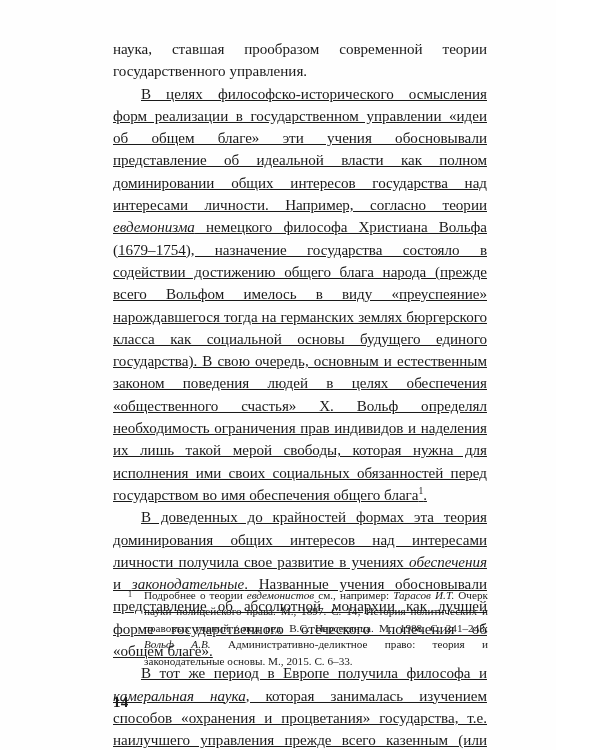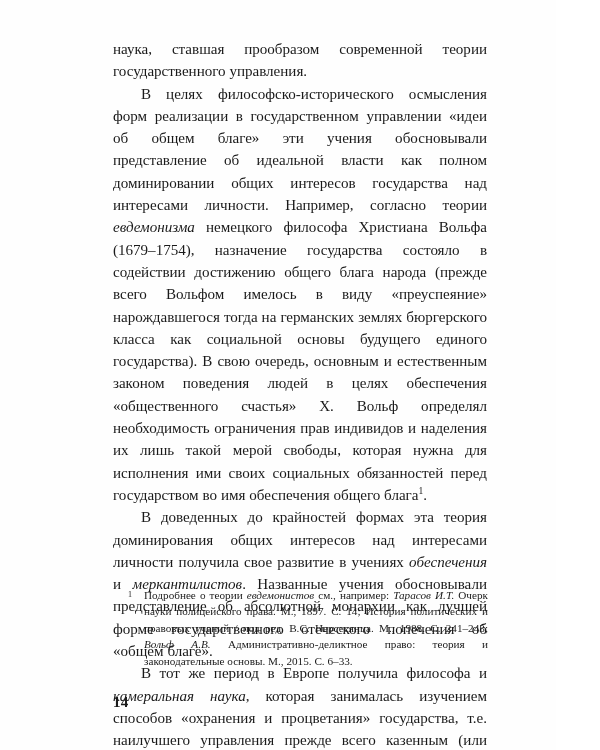--- a/index.html
+++ b/index.html
@@ -31,20 +31,21 @@
     margin: 0;
     text-align: justify;
     text-justify: inter-word;
     font-size: 15.1px;
     line-height: 22.3px;
     letter-spacing: -0.02px;
     word-spacing: 0.1px;
   }
   .para.indent {
     text-indent: 28px;
+    text-decoration: underline;
   }
   .para + .para {
     margin-top: 0;
   }
   i, .it {
     font-style: italic;
   }
   sup.fn-ref {
     font-size: 9.5px;
     vertical-align: super;
@@ -102,21 +103,21 @@
   }
 </style>
 </head>
 <body>
 
 <div class="page">
 
   <div class="text-block">
     <p class="para"><span>наука, ставшая прообразом современной теории государственного управления.</span></p>
     <p class="para indent"><span>В целях философско-исторического осмысления форм реализации в государственном управлении «идеи об общем благе» эти учения обосновывали представление об идеальной власти как полном доминировании общих интересов государства над интересами личности. Например, согласно теории </span><i>евдемонизма</i><span> немецкого философа Христиана Вольфа (1679–1754), назначение государства состояло в содействии достижению общего блага народа (прежде всего Вольфом имелось в виду «преуспеяние» нарождавшегося тогда на германских землях бюргерского класса как социальной основы будущего единого государства). В свою очередь, основным и естественным законом поведения людей в целях обеспечения «общественного счастья» Х. Вольф определял необходимость ограничения прав индивидов и наделения их лишь такой мерой свободы, которая нужна для исполнения ими своих социальных обязанностей перед государством во имя обеспечения общего блага</span><sup class="fn-ref">1</sup><span>.</span></p>
-    <p class="para indent"><span>В доведенных до крайностей формах эта теория доминирования общих интересов над интересами личности получила свое развитие в учениях </span><i>обеспечения</i><span> и </span><i>меркантилистов</i><span>. Названные учения обосновывали представление об абсолютной монархии как лучшей форме государственного отеческого попечения об «общем благе».</span></p>
+    <p class="para indent"><span>В доведенных до крайностей формах эта теория доминирования общих интересов над интересами личности получила свое развитие в учениях </span><i>обеспечения</i><span> и </span><i>законодательные</i><span>. Названные учения обосновывали представление об абсолютной монархии как лучшей форме государственного отеческого попечения об «общем благе».</span></p>
     <p class="para indent"><span>В тот же период в Европе получила философа и </span><i>камеральная наука</i><span>, которая занималась изучением способов «охранения и процветания» государства, т.е. наилучшего управления прежде всего казенным (или «камерным»)</span></p>
   </div>
 
   <div class="footnote">
     <span class="fn-marker">1</span>
     <span class="fn-body"><span>Подробнее о теории </span><i>евдемонистов</i><span> см., например: </span><i>Тарасов И.Т.</i><span> Очерк науки полицейского права. М., 1897. С. 14; История политических и правовых учений / под ред. В.С. Нерсесянца. М., 1988. С. 241–243; </span><i>Вольф А.В.</i><span> Административно-деликтное право: теория и законодательные основы. М., 2015. С. 6–33.</span></span>
   </div>
 
   <div class="footer">
     <div class="page-number">14</div>

